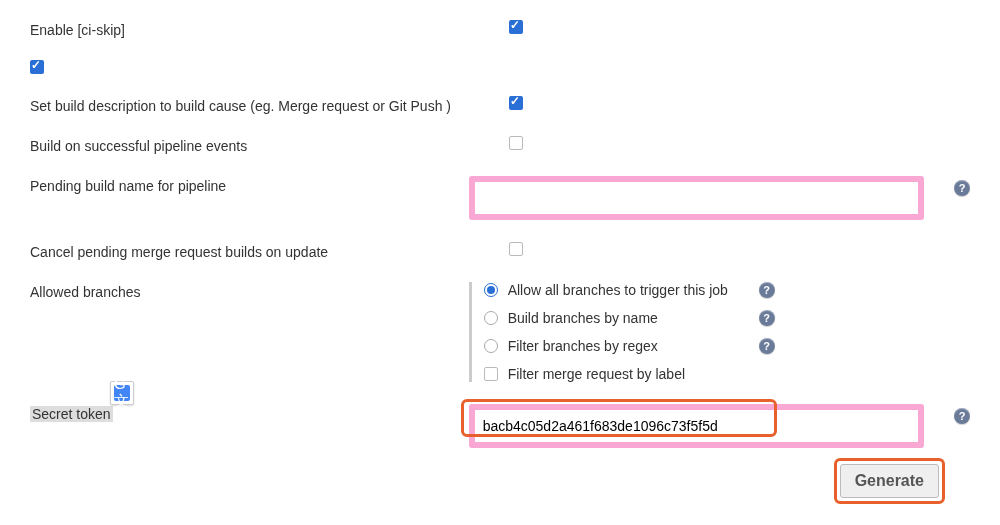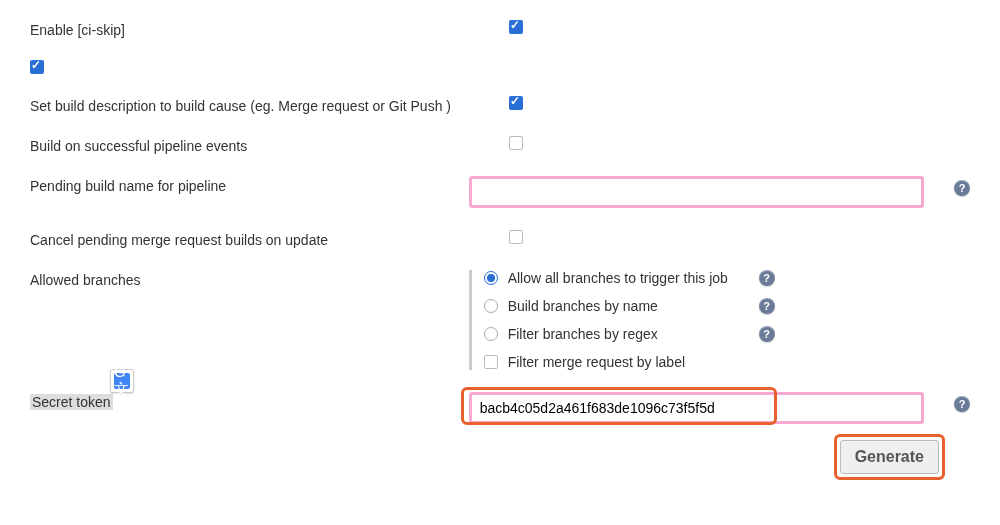--- a/index.html
+++ b/index.html
@@ -60,23 +60,23 @@
       width: 14px;
       height: 14px;
       border: 1px solid #bbb;
       border-radius: 2px;
       background: #fff;
       cursor: pointer;
     }
     .text-input {
       width: 455px;
       height: 32px;
-      border: 3px solid #f9a8d4;
+      border: 6px solid #f9a8d4;
       border-radius: 3px;
-      padding: 4px 8px;
+      padding: 16px 8px;
       font-size: 14px;
       font-family: inherit;
     }
     .help-icon {
       width: 16px;
       height: 16px;
       border-radius: 50%;
       background: #6a7a99;
       color: #fff;
       display: inline-flex;

